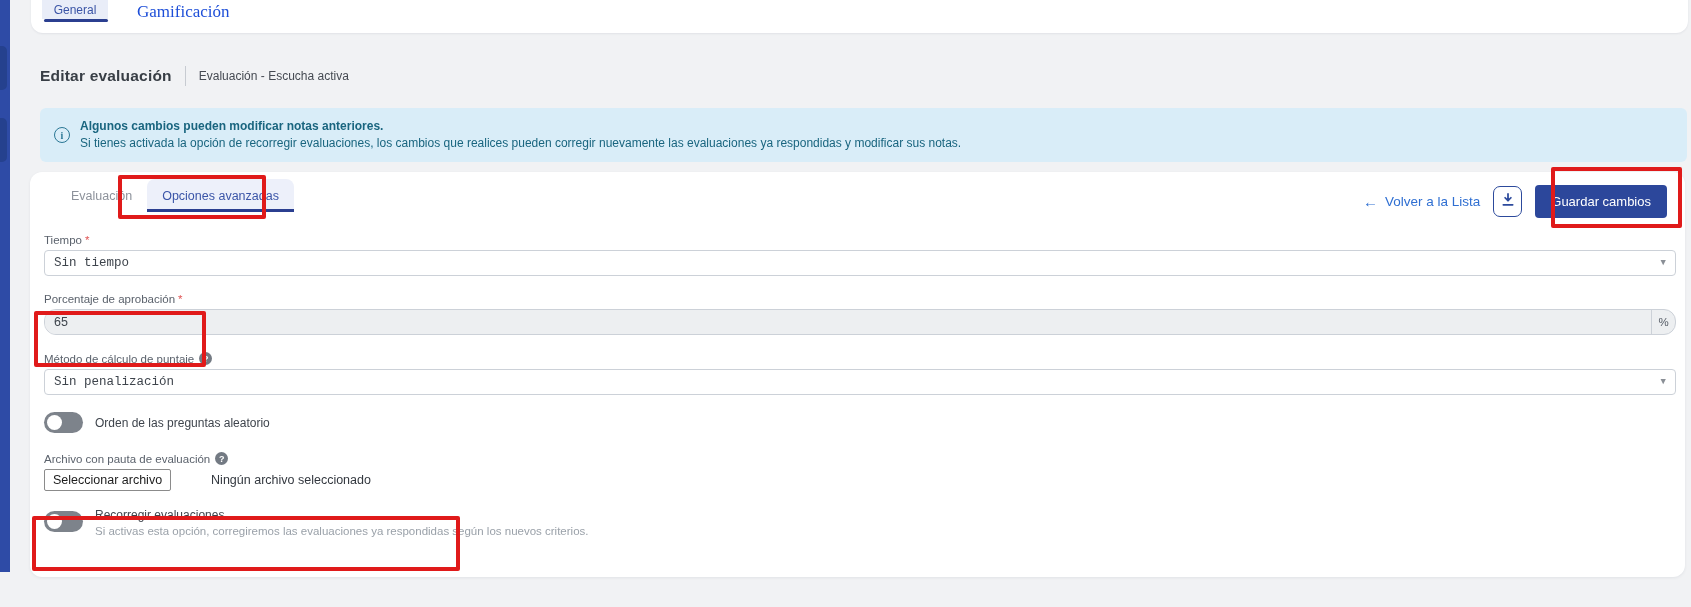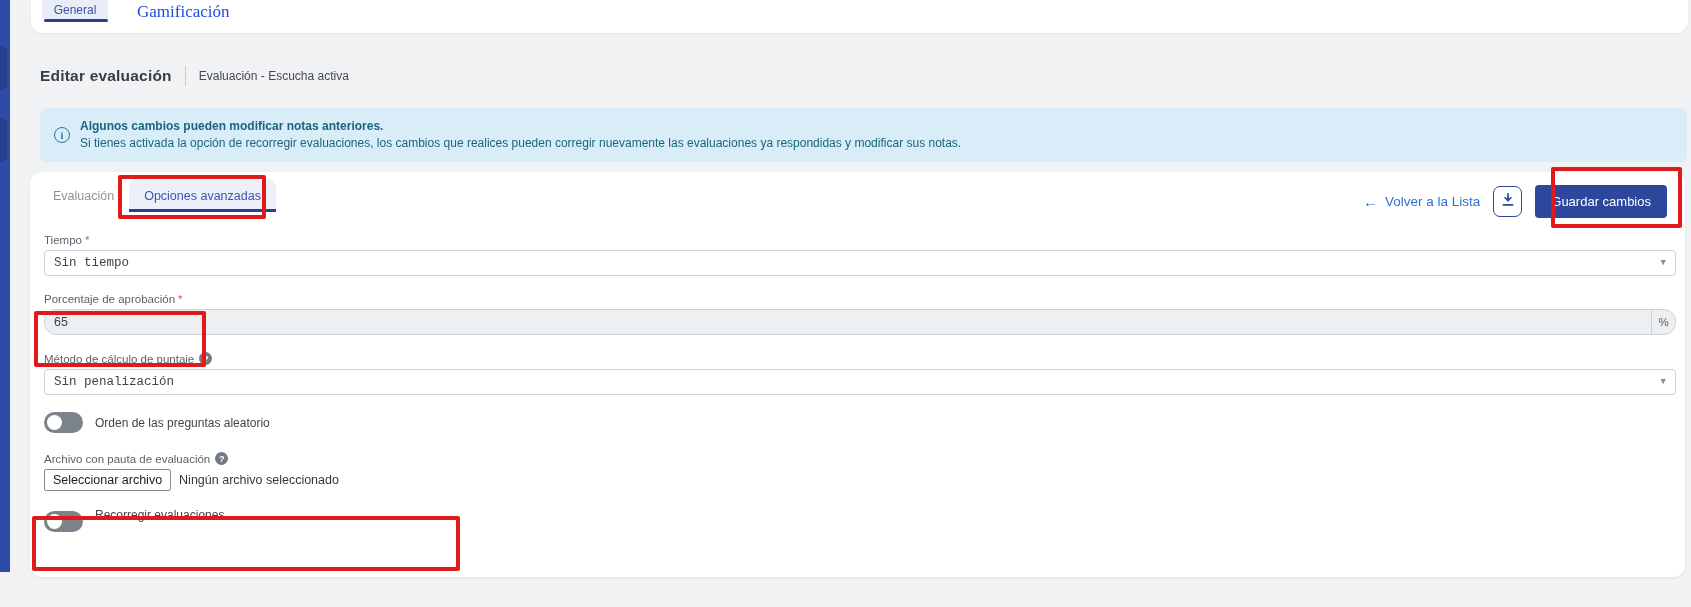--- a/index.html
+++ b/index.html
@@ -30,21 +30,21 @@
 
   
   .banner { position:absolute; left:40px; right:4px; top:108px; height:54px; background:#d9edf8; border-radius:6px; display:flex; align-items:center; padding:0 14px; color:#19657f; }
   .banner-icon { flex:0 0 auto; width:16px; height:16px; border:1.4px solid #2a7795; border-radius:50%; display:flex; align-items:center; justify-content:center; font-size:10px; font-weight:700; color:#2a7795; margin-right:10px; font-family:"Liberation Serif", serif; }
   .banner-text { font-size:12px; line-height:17px; }
   .banner-title { font-weight:700; }
 
   
   .card { position:absolute; left:30px; right:6px; top:172px; height:405px; background:#fff; border-radius:12px; box-shadow:0 1px 3px rgba(40,50,80,.08); }
 
-  .card-tabs { position:absolute; left:8px; top:7px; display:flex; align-items:stretch; }
+  .card-tabs { position:absolute; left:26px; top:7px; display:flex; align-items:stretch; }
   .ctab { font-size:12.5px; padding:10px 15px 9px; color:#8d929b; cursor:pointer; }
   .ctab.active { background:#edf0fa; color:#3b55a8; border-radius:8px 8px 0 0; border-bottom:3px solid #2b3f90; padding-bottom:6px; }
 
   .card-actions { position:absolute; right:18px; top:13px; display:flex; align-items:center; }
   .back-link { color:#2f6fd2; font-size:13.5px; font-weight:500; display:flex; align-items:center; cursor:pointer; }
   .back-arrow { font-size:15px; margin-right:7px; }
   .download-btn { width:29px; height:31px; border:1px solid #2c4a9c; border-radius:7px; background:#fff; display:flex; align-items:center; justify-content:center; margin:0 13px; cursor:pointer; }
   .save-btn { background:#2c479b; color:#fff; border:none; border-radius:4px; font-size:13px; font-weight:500; padding:9px 16px; font-family:"Liberation Sans", sans-serif; cursor:pointer; }
 
   .card-body { position:absolute; left:14px; right:9px; top:62px; }
@@ -56,21 +56,21 @@
   .select-caret { position:absolute; right:9px; top:50%; transform:translateY(-54%); font-size:9px; color:#8a8f96; }
   .pct-group { display:flex; height:26px; border:1px solid #ccd1d8; border-radius:12px; overflow:hidden; margin-bottom:17px; background:#edeff1; }
   .pct-input { flex:1; border:none; outline:none; background:#edeff1; font-size:12.5px; color:#3e444c; padding:0 9px; font-family:"Liberation Sans", sans-serif; }
   .pct-suffix { flex:0 0 24px; border-left:1px solid #ccd1d8; display:flex; align-items:center; justify-content:center; font-size:11.5px; color:#555c66; }
 
   .toggle-row { display:flex; align-items:center; margin:0 0 19px; }
   .toggle { position:relative; width:39px; height:21px; border-radius:11px; background:#7d838b; flex:0 0 auto; cursor:pointer; }
   .toggle-knob { position:absolute; left:3px; top:3px; width:15px; height:15px; border-radius:50%; background:#fff; }
   .toggle-label { font-size:12px; color:#3e444c; margin-left:12px; }
 
-  .file-row { display:flex; align-items:center; margin-bottom:17px; }
+  .file-row { display:flex; align-items:center; margin-bottom:17px;gap:32px; }
   .file-btn { border:1px solid #8b8b8b; background:#fff; border-radius:2px; font-size:12.5px; color:#1c1c1c; padding:3px 8px; font-family:"Liberation Sans", sans-serif; cursor:pointer; }
   .file-status { font-size:12.5px; color:#33383f; margin-left:8px; }
 
   .recorregir-row { display:flex; align-items:flex-start; }
   .recorregir-text { margin-left:12px; }
   .recorregir-title { font-size:12px; color:#3e444c; margin-bottom:3px; }
   .recorregir-desc { font-size:11.5px; color:#9aa1a9; }
 
   
   .anno { position:absolute; border:4px solid #e01a1a; border-radius:2px; pointer-events:none; }
@@ -181,20 +181,21 @@
         <span class="file-status">Ningún archivo seleccionado</span>
       </div>
     </div>
 
     <div class="recorregir-row">
       <div class="toggle" style="margin-top:3px;">
         <div class="toggle-knob"></div>
       </div>
       <div class="recorregir-text">
         <div class="recorregir-title">Recorregir evaluaciones</div>
+        <div class="recorregir-desc">Si activas esta opción, corregiremos las evaluaciones ya respondidas según los nuevos criterios.</div>
       </div>
     </div>
   </div>
 </div>
 
 <div class="anno anno-tab"></div>
 <div class="anno anno-save"></div>
 <div class="anno anno-pct"></div>
 <div class="anno anno-recorr"></div>
 

